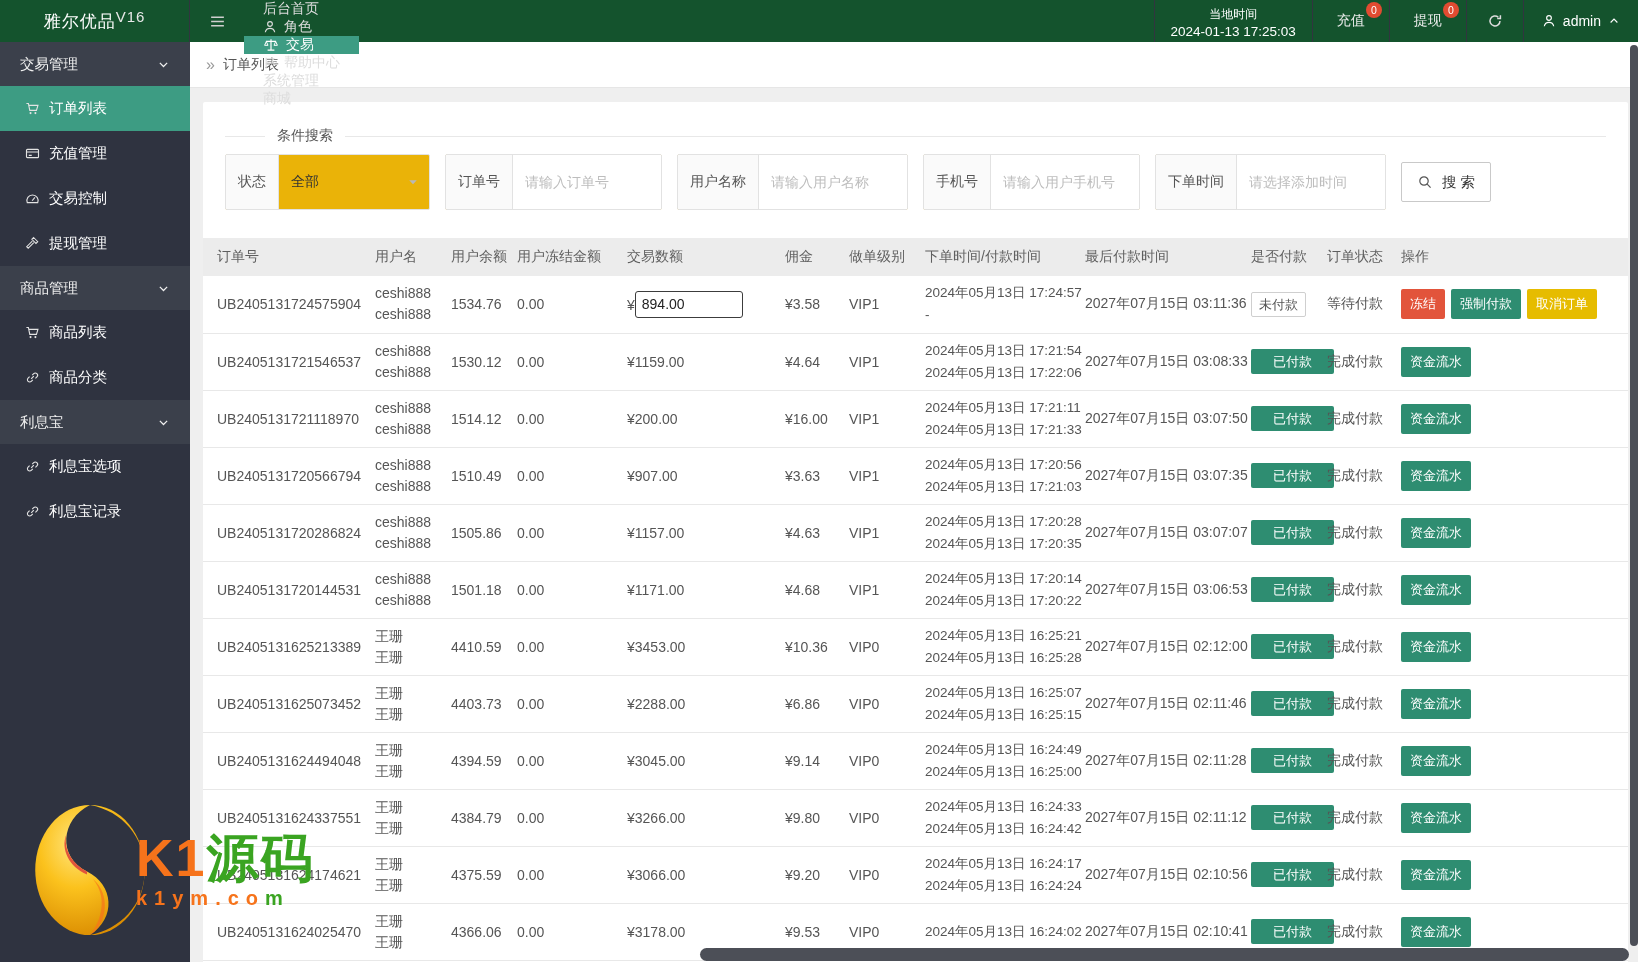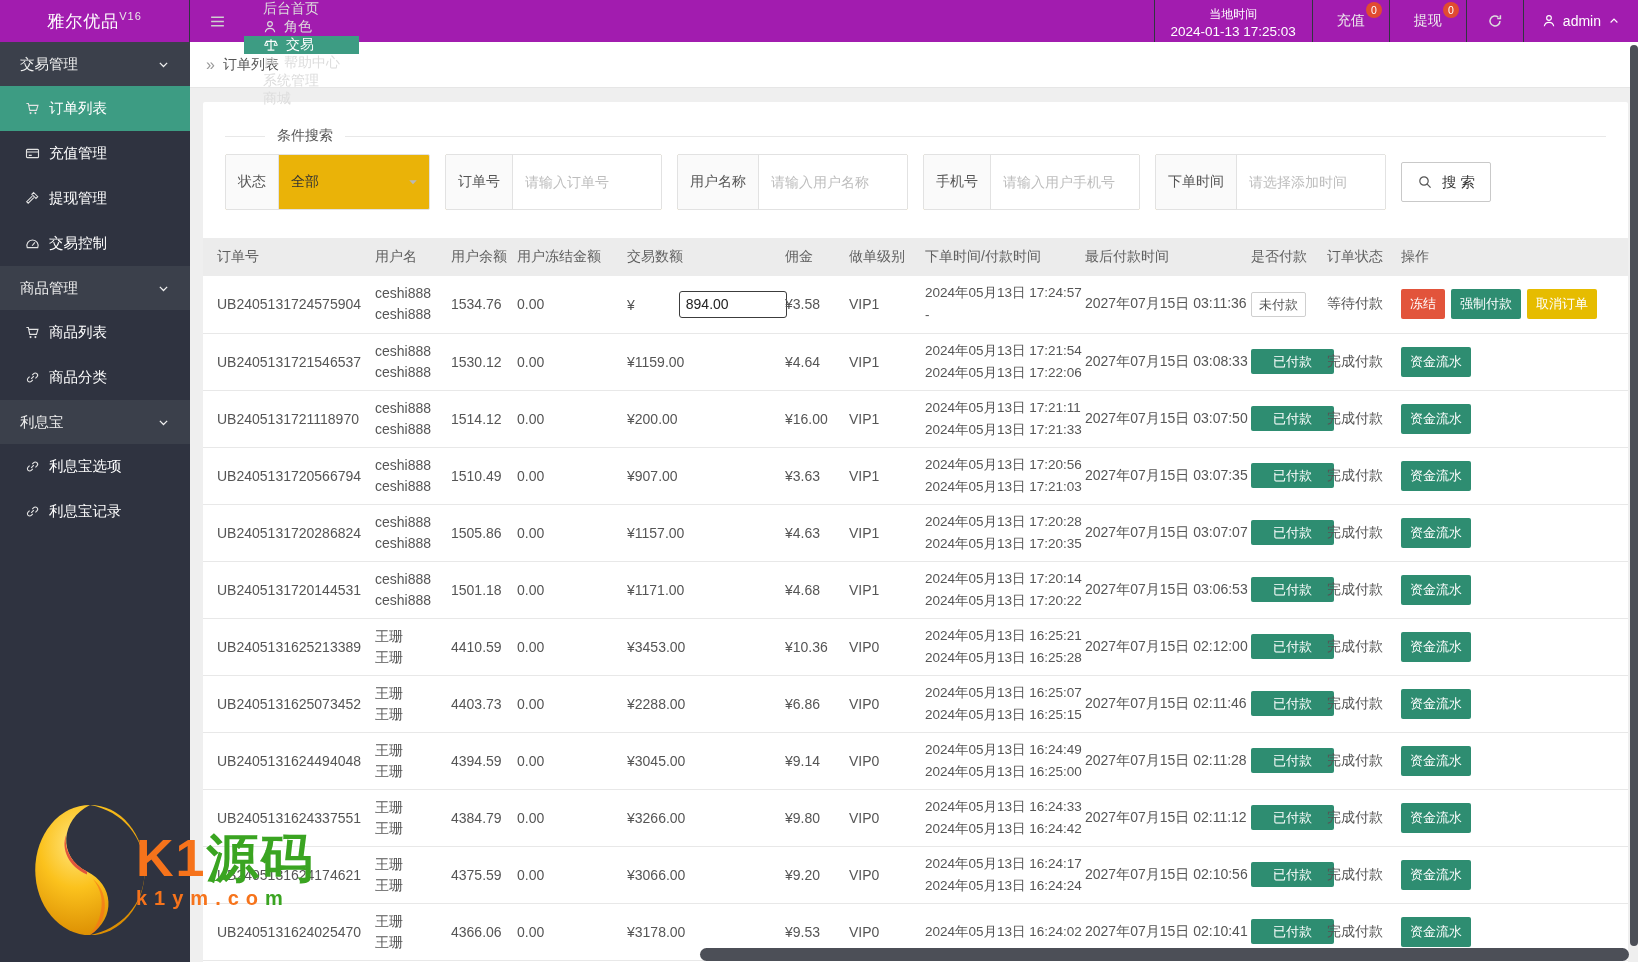--- a/index.html
+++ b/index.html
@@ -1,23 +1,23 @@
 <!DOCTYPE html>
 <html><head>
 <meta charset="utf-8">
 <style>
   * { margin:0; padding:0; box-sizing:border-box; }
   html,body { width:1638px; height:962px; overflow:hidden; }
   body { font-family:"Liberation Sans","DejaVu Sans",sans-serif; background:#efefef; position:relative; color:#555; }
   svg { display:block; }
 
   
-  #topbar { position:absolute; top:0; left:0; width:1638px; height:42px; background:#a21caf; display:flex; align-items:stretch; z-index:30; }
+  #topbar { position:absolute; top:0; left:0; width:1638px; height:42px; background:#14532d; display:flex; align-items:stretch; z-index:30; }
   .brand { width:190px; display:flex; align-items:center; justify-content:center; color:#fff; font-size:17px; letter-spacing:1px; border-right:1px solid #31353f; cursor:pointer; }
-  .brand sup { font-size:11px; margin-left:0; transform:translateY(-5px); color:#e8e8e8; }
+  .brand sup { font-size:15px; margin-left:0; transform:translateY(-5px); color:#e8e8e8; }
   .nav-toggle { width:54px; display:flex; align-items:center; justify-content:center; color:#cfcfcf; cursor:pointer; }
   #topnav { display:flex; align-items:stretch;flex-direction:column; }
   .nav-item { display:flex; align-items:center; gap:7px; padding:0 19px; color:#dddddd; font-size:14px; cursor:pointer; }
   .nav-item.active { background:#3d9c83; color:#fff; }
   .top-right { margin-left:auto; display:flex; align-items:stretch; }
   .time-block { padding:3px 16px 0; text-align:center; color:#fff; border-left:1px solid #31353f; border-right:1px solid #31353f; display:flex; flex-direction:column; justify-content:center; }
   .tb-label { font-size:12px; line-height:17px; }
   .tb-time { font-size:13.5px; line-height:17px; }
   .top-link { position:relative; display:flex; align-items:center; padding:0 24px; color:#eee; font-size:14px; cursor:pointer; border-right:1px solid #31353f; }
   .badge { position:absolute; top:2px; right:7px; min-width:16px; height:16px; padding:0 4px; background:#e14b31; color:#fff; border-radius:9px; font-size:10.5px; font-style:normal; display:flex; align-items:center; justify-content:center; }
@@ -51,21 +51,21 @@
   .search-btn { height:40px; display:flex; align-items:center; gap:9px; padding:0 15px; background:#fff; border:1px solid #c9c9c9; border-radius:2px; font-size:14.5px; color:#333; cursor:pointer; font-family:inherit; }
   .search-btn .ic { color:#555; }
 
   
   .table-wrap { margin-top:28px; overflow:hidden; }
   table { border-collapse:collapse; table-layout:fixed; width:1504px; }
   thead th { background:#ececec; height:38px; font-weight:normal; font-size:14px; color:#5f5f5f; text-align:left; padding-left:14px; white-space:nowrap; }
   tbody td { height:57px; border-bottom:1px solid #e8e8e8; font-size:14px; color:#555; padding-left:14px; vertical-align:middle; white-space:nowrap; }
   .two-line div { line-height:21px; }
   .time-cell div { font-size:13.5px; line-height:22px; }
-  .amount-input { width:108px; height:27px; border:1px solid #3c3c3c; border-radius:3px; padding:0 6px; font-size:14px; color:#222; font-family:inherit; outline:none;margin-left:44px; }
+  .amount-input { width:108px; height:27px; border:1px solid #3c3c3c; border-radius:3px; padding:0 6px; font-size:14px; color:#222; font-family:inherit; outline:none; }
   .pill { display:inline-block; padding:5px 22px; border-radius:2px; font-size:13px; line-height:15px; }
   .pill.paid { background:#2e8d71; color:#fff; }
   .pill.unpaid { background:#fff; border:1px solid #cfcfcf; color:#555; padding:4px 7px; }
   .abtn { display:inline-block; border:none; color:#fff; padding:6px 9px; border-radius:2px; font-size:13px; margin-right:6px; cursor:pointer; white-space:nowrap; font-family:inherit; }
   .abtn.primary { background:#2e8d71; }
   .abtn.danger  { background:#e2543b; }
   .abtn.warning { background:#e6bc00; }
 
   
   #watermark { position:absolute; left:16px; bottom:18px; z-index:60; display:flex; align-items:center; }
@@ -196,33 +196,33 @@
           <svg viewBox="0 0 16 16" width="15" height="15">
             <rect x="1.6" y="3.6" width="12.8" height="8.8" rx="1" stroke="currentColor" stroke-width="1.2" fill="none"></rect>
             <path d="M1.6 6.4h12.8M4 10h3.2" stroke="currentColor" stroke-width="1.2" fill="none"></path>
           </svg>
         </span>
         <span>充值管理</span>
       </div>
       <div class="side-item">
         <span class="ic" style="display: inline-flex;">
           <svg viewBox="0 0 16 16" width="15" height="15">
-            <path d="M9.2 1.6l4.4 4.4-1.9 1.9-4.4-4.4zM7.8 5.4l-6 6 1.6 1.6 6-6" stroke="currentColor" stroke-width="1.1" fill="none"></path>
-          </svg>
-        </span>
-        <span>提现管理</span>
-      </div>
-      <div class="side-item">
-        <span class="ic" style="display: inline-flex;">
-          <svg viewBox="0 0 16 16" width="15" height="15">
             <path d="M2.4 12.4a6 6 0 1 1 11.2 0z" stroke="currentColor" stroke-width="1.2" fill="none"></path>
             <path d="M7.6 10.4l3-3.6" stroke="currentColor" stroke-width="1.2" fill="none"></path>
           </svg>
         </span>
         <span>交易控制</span>
+      </div>
+      <div class="side-item">
+        <span class="ic" style="display: inline-flex;">
+          <svg viewBox="0 0 16 16" width="15" height="15">
+            <path d="M9.2 1.6l4.4 4.4-1.9 1.9-4.4-4.4zM7.8 5.4l-6 6 1.6 1.6 6-6" stroke="currentColor" stroke-width="1.1" fill="none"></path>
+          </svg>
+        </span>
+        <span>提现管理</span>
       </div>
       <div class="side-group-header">
         <span>商品管理</span>
         <span class="ic" style="display: inline-flex;">
           <svg viewBox="0 0 16 16" width="13" height="13">
             <path d="M3.5 6L8 10.5 12.5 6" stroke="currentColor" stroke-width="1.5" fill="none"></path>
           </svg>
         </span>
       </div>
       <div class="side-item">

